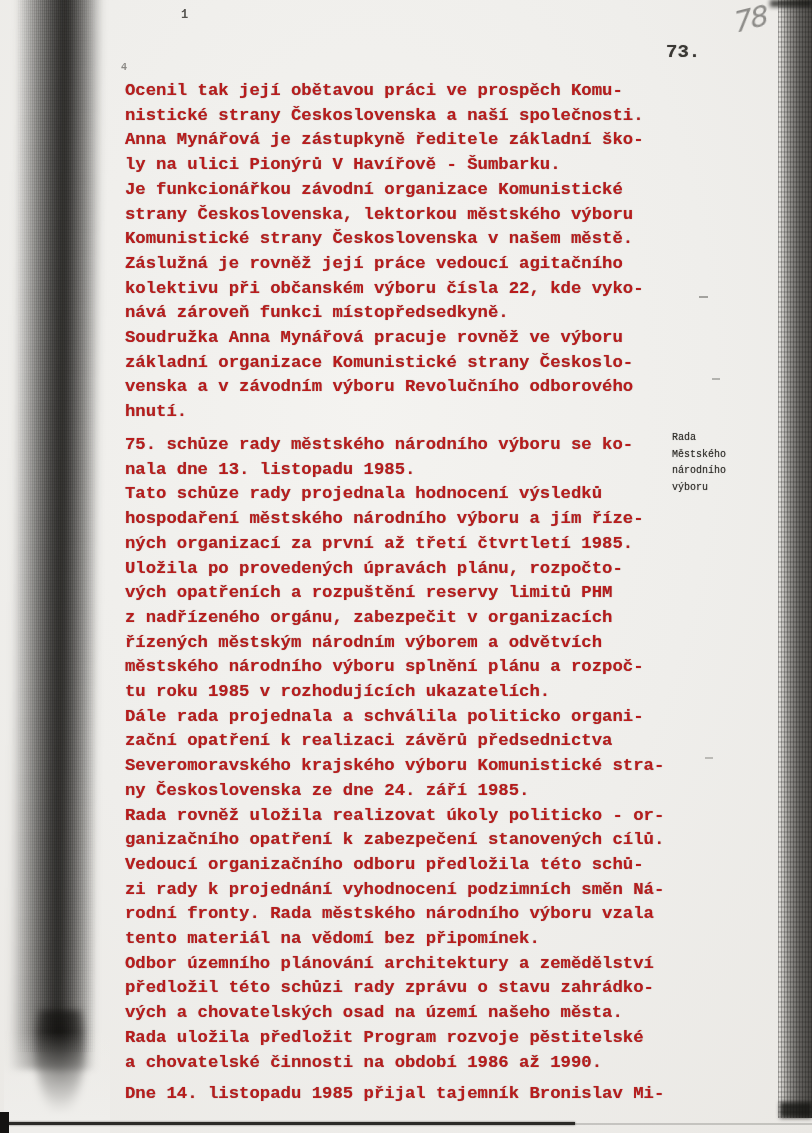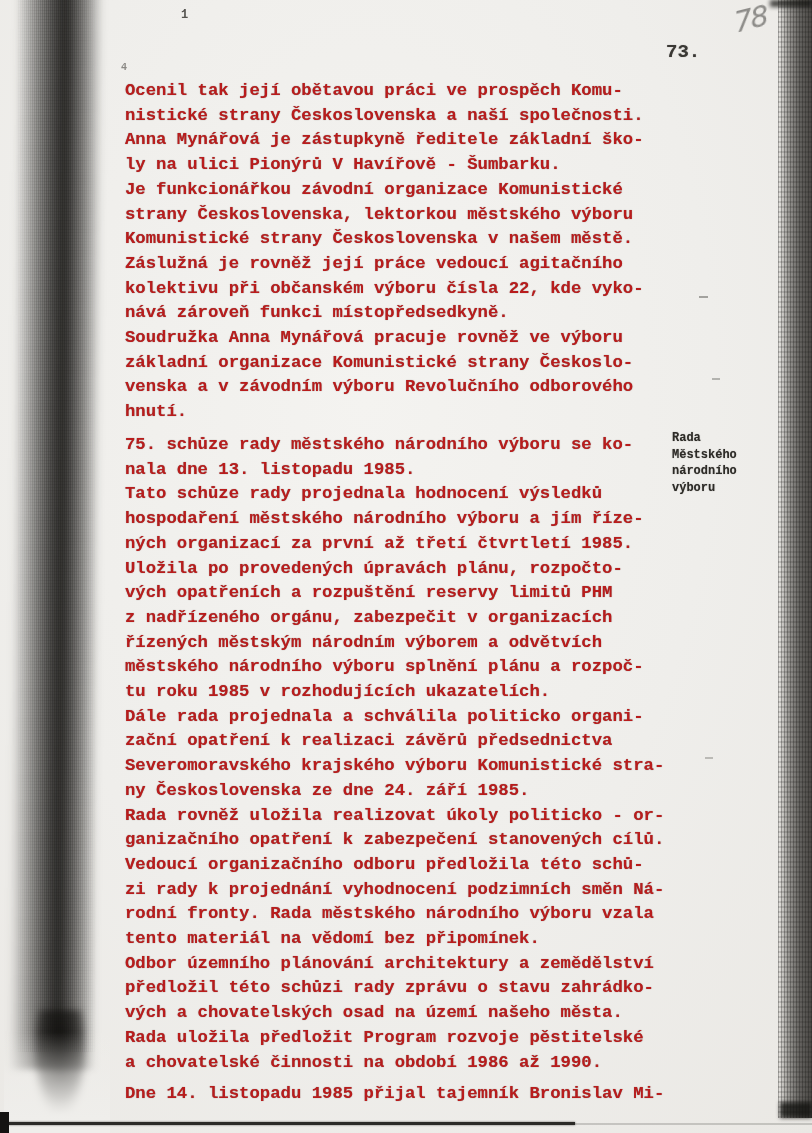--- a/index.html
+++ b/index.html
@@ -79,22 +79,22 @@
     letter-spacing: 0;
     text-shadow: 0 0 1px rgba(41,39,35,.55);
   }
   #block1 { left: 125px; top: 79px; }
   #block2 { left: 125px; top: 433px; }
   #block3 { left: 125px; top: 1082px; }
 
   .margin-note {
     position: absolute; left: 672px; top: 430px;
     color: #2d2b27;
-    font-weight: 700;
-    font-size: 12px;
+    font-weight: 400;
+    font-size: 10px;
     line-height: 16.6px;
     white-space: pre;
     text-shadow: 0 0 1px rgba(45,43,39,.5);
   }
 
   .page-num-typed {
     position: absolute; left: 666px; top: 17px;
     color: #3a3834; font-weight: 700; font-size: 19px;
     text-shadow: 0 0 1px rgba(58,56,52,.5);
     margin-top: 24px;

